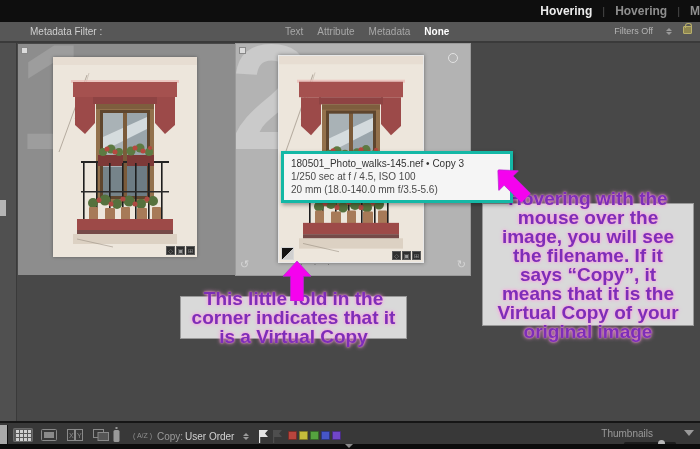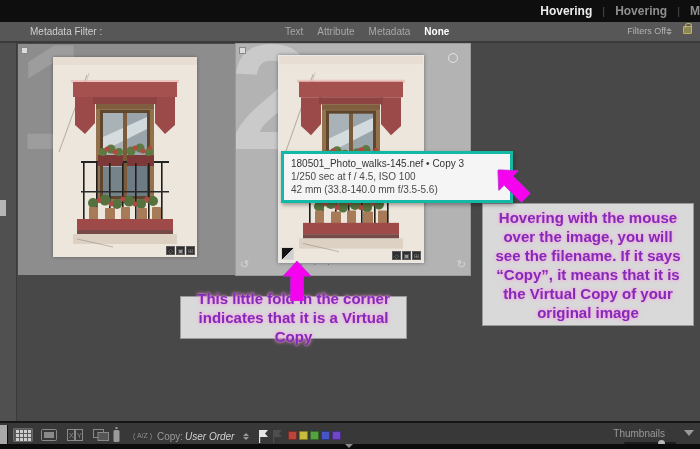--- a/index.html
+++ b/index.html
@@ -12,21 +12,21 @@
   .module{font-size:12px;color:#8f8f8f;font-weight:bold;white-space:nowrap;}
   .module.active{color:#ececec;}
   .modsep{color:#4d4d4d;font-size:11px;}
 
   
   .filterbar{position:absolute;left:0;top:22px;width:700px;height:21px;background:#575757;border-bottom:2px solid #3a3a3a;}
   .filtertitle{position:absolute;left:30px;top:4px;font-size:10px;color:#cfcfcf;}
   .filteropts{position:absolute;left:285px;top:4px;display:flex;gap:14px;}
   .fopt{font-size:10px;color:#a8a8a8;}
   .fopt.active{color:#fff;font-weight:bold;}
-  .filters-state{position:absolute;right:28px;top:4px;font-size:9px;color:#b4b4b4;display:flex;align-items:center;gap:0;}
+  .filters-state{position:absolute;right:28px;top:4px;font-size:9px;color:#b4b4b4;display:flex;align-items:center;gap:13px;}
   .updown{display:inline-flex;flex-direction:column;gap:1px;}
   .updown i{width:0;height:0;border-left:3px solid transparent;border-right:3px solid transparent;}
   .updown i.u{border-bottom:3px solid #9a9a9a;}
   .updown i.d{border-top:3px solid #9a9a9a;}
   .lock{position:absolute;right:8px;top:4px;width:9px;height:8px;border:1px solid #b9b06a;border-radius:1px;background:#8f8750;}
   .lock:before{content:"";position:absolute;left:1px;top:-4px;width:5px;height:4px;border:1px solid #b9b06a;border-bottom:none;border-radius:3px 3px 0 0;}
 
   
   .leftstrip{position:absolute;left:0;top:43px;width:17px;height:378px;background:#505050;border-right:1px solid #3a3a3a;}
   .leftstrip .marker{position:absolute;left:0;top:157px;width:6px;height:16px;background:#b5b5b5;}
@@ -61,43 +61,43 @@
   .tooltip .tl1{color:#333;}
 
   
   .arrow{position:absolute;z-index:6;}
   .arrow svg{display:block;}
   .arrow-nw{left:492px;top:164px;width:40px;height:40px;transform:rotate(-45deg);}
   .arrow-up{left:282px;top:261px;width:30px;height:40px;}
 
   
   .note{position:absolute;background:#d9d9d9;border:1px solid #999;z-index:4;display:flex;align-items:center;justify-content:center;text-align:center;}
-  .note p{margin:0;font-size:15px;line-height:19px;font-weight:bold;color:var(--note-text,#7d2eb8);text-shadow:0 0 4px var(--note-glow,#ff9ae0),0 0 2px var(--note-glow,#ff9ae0);}
+  .note p{margin:0;font-size:19px;line-height:19px;font-weight:bold;color:var(--note-text,#7d2eb8);text-shadow:0 0 4px var(--note-glow,#ff9ae0),0 0 2px var(--note-glow,#ff9ae0);}
   .note-fold{left:180px;top:296px;width:227px;height:43px;padding:2px 8px;}
   .note-hover{left:482px;top:203px;width:212px;height:123px;padding:4px 8px;}
 
   
   .toolbar{position:absolute;left:0;top:421px;width:700px;height:28px;background:#383838;border-top:2px solid #161616;}
   .toolbar .edgegrip{position:absolute;left:0;top:2px;width:8px;height:21px;background:#a9a9a9;border-right:1px solid #111;}
   .viewbtns{position:absolute;left:13px;top:5px;display:flex;gap:6px;align-items:center;}
   .vbtn{width:20px;height:14px;border-radius:2px;display:flex;align-items:center;justify-content:center;}
   .vbtn.active{background:#585858;box-shadow:inset 0 0 0 1px #6a6a6a;}
   .gridglyph{display:grid;grid-template-columns:repeat(4,3px);grid-auto-rows:3px;gap:1px;}
   .gridglyph i{background:#cfcfcf;}
   .vbtn svg{display:block;}
   .spray{position:absolute;left:112px;top:4px;}
   .sorticon{position:absolute;left:133px;top:9px;font-size:7px;color:#8f8f8f;letter-spacing:0;}
   .sortlabel{position:absolute;left:157px;top:8px;font-size:10px;color:#9a9a9a;}
-  .sortvalue{position:absolute;left:185px;top:8px;font-size:10px;color:#d2d2d2;font-style:italic;}
+  .sortvalue{position:absolute;left:185px;top:8px;font-size:10px;color:#d2d2d2;}
   .sortdd{position:absolute;left:243px;top:10px;}
   .flagmain{position:absolute;left:258px;top:6px;}
   .flagdim{position:absolute;left:272px;top:6px;opacity:.35;}
   .swatches{position:absolute;left:288px;top:8px;display:flex;gap:2px;}
   .swatch{width:9px;height:9px;border-radius:1px;border:1px solid rgba(0,0,0,.35);}
-  .thumblabel{position:absolute;right:35px;top:5px;font-size:10px;color:#9a9a9a;}
+  .thumblabel{position:absolute;right:47px;top:5px;font-size:10px;color:#9a9a9a;}
   .slider{position:absolute;right:24px;top:19px;width:52px;height:3px;background:#1d1d1d;border-radius:2px;}
   .slider .knob{position:absolute;right:11px;top:-2px;width:7px;height:7px;border-radius:50%;background:#b8b8b8;}
   .tchev{position:absolute;right:6px;top:7px;width:0;height:0;border-left:5px solid transparent;border-right:5px solid transparent;border-top:6px solid #9a9a9a;}
   .bottomedge{position:absolute;left:0;top:444px;width:700px;height:5px;background:#0c0c0c;}
   .filmchev{position:absolute;left:345px;top:444px;width:0;height:0;border-left:4px solid transparent;border-right:4px solid transparent;border-top:4px solid #8a8a8a;}
 </style>
 </head>
 <body>
 
 <svg width="0" height="0" style="position:absolute">
@@ -247,21 +247,21 @@
       </div>
     </div>
     <span class="rotleft">↺</span>
     <span class="celldots">· · ·</span>
     <span class="rotright">↻</span>
   </div>
 
   <div class="tooltip">
     <div class="tl1">180501_Photo_walks-145.nef  •  Copy 3</div>
     <div>1/250 sec at f / 4.5, ISO 100</div>
-    <div>42 mm (33.8-140.0 mm f/3.5-5.6)</div>
+    <div>20 mm (18.0-140.0 mm f/3.5-5.6)</div>
   </div>
 
   <div class="arrow arrow-nw">
     <svg width="40" height="40" viewBox="0 0 24 34">
         <use href="#magenta-arrow"></use>
       </svg>
   </div>
   <div class="arrow arrow-up">
     <svg width="30" height="40" viewBox="0 0 24 34">
         <use href="#magenta-arrow"></use>

